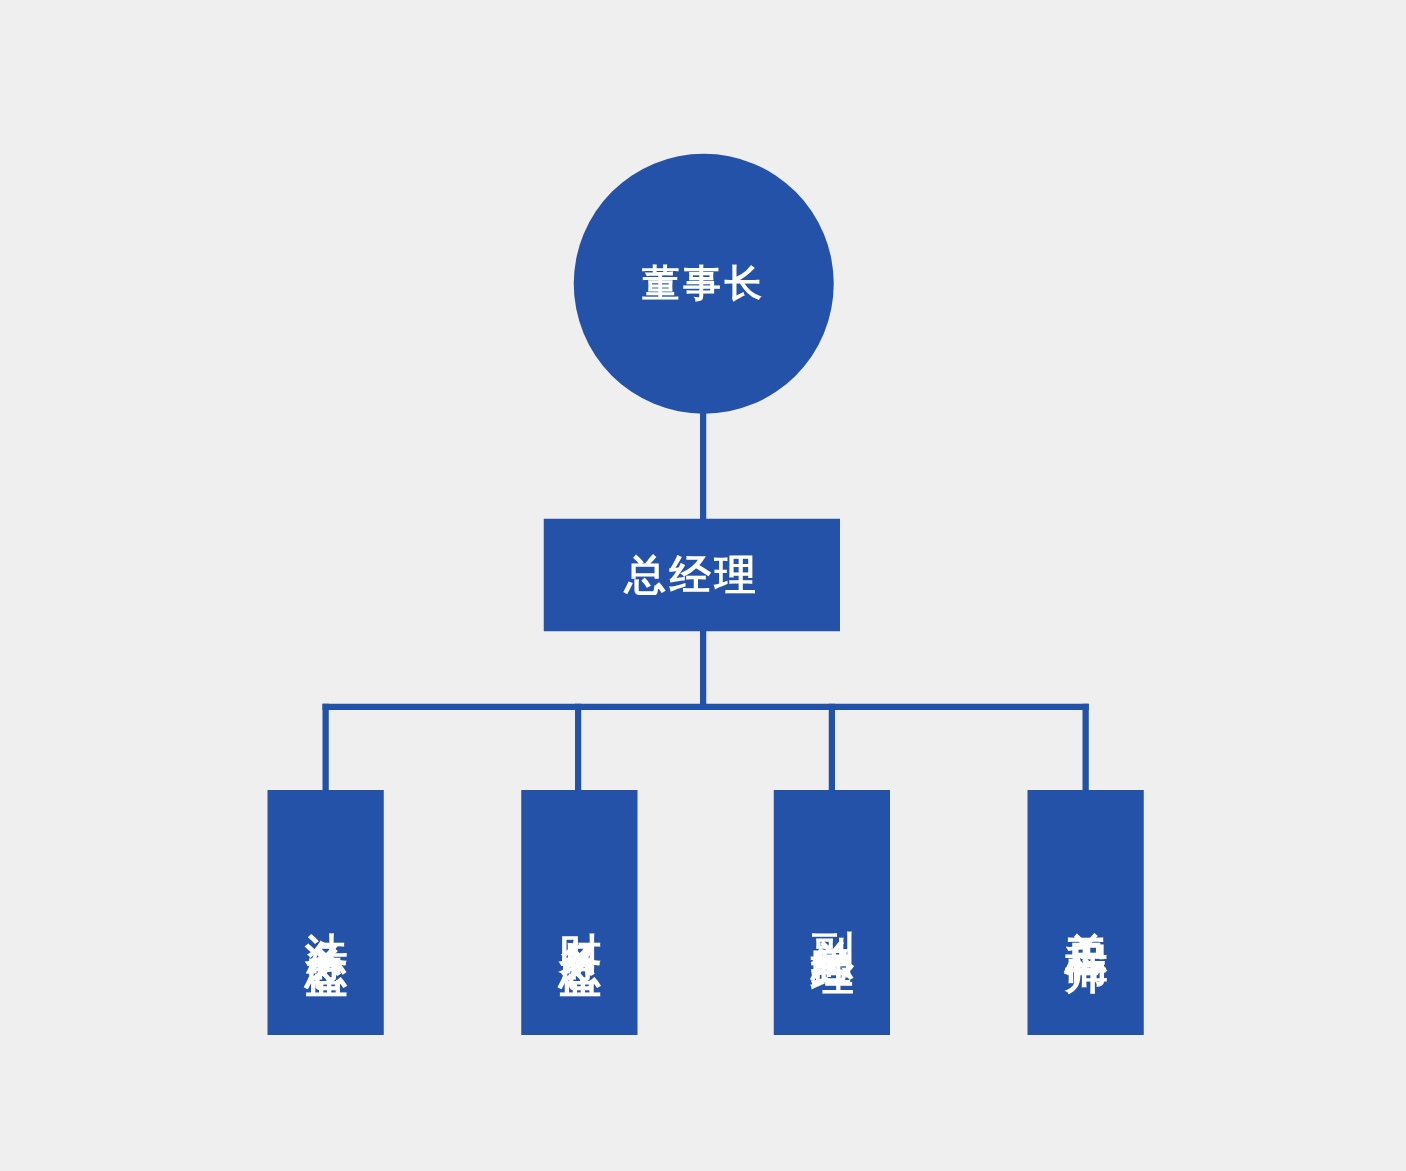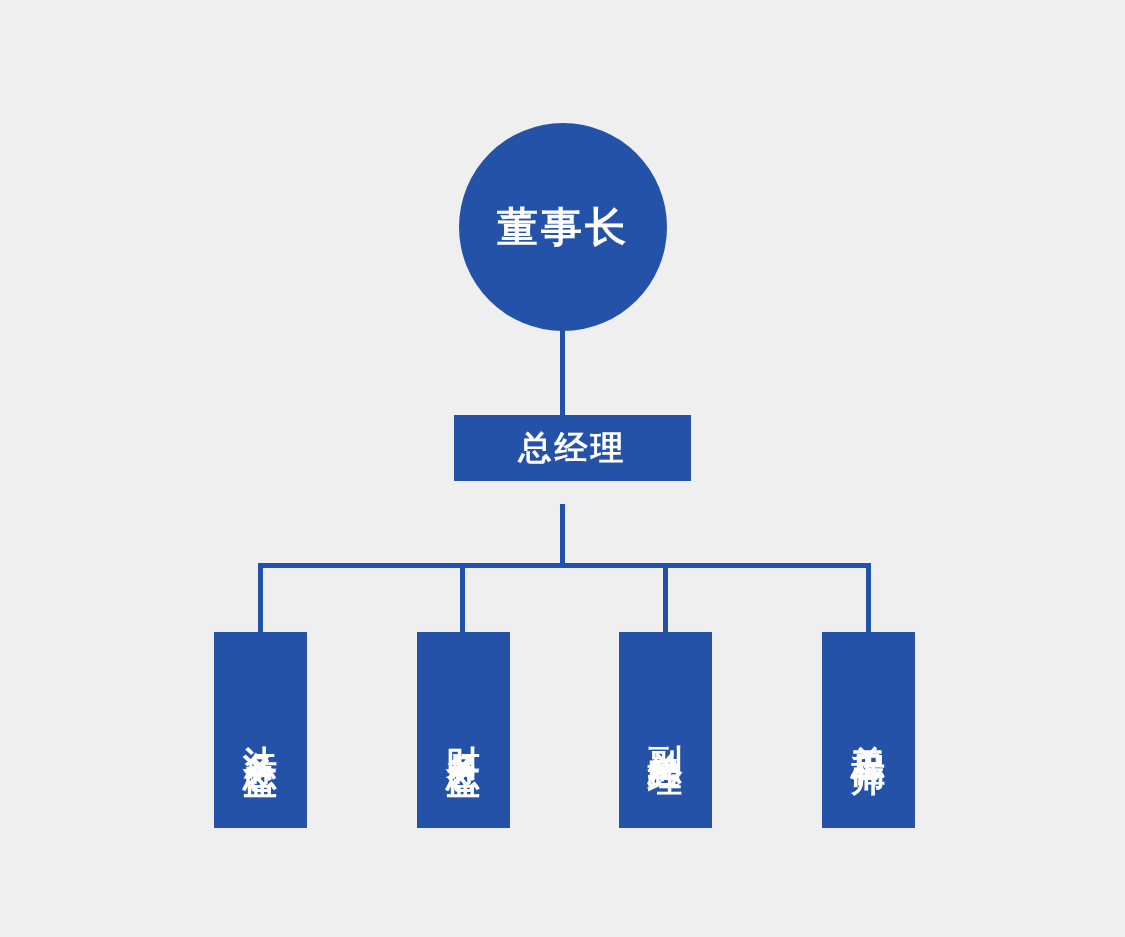--- a/index.html
+++ b/index.html
@@ -28,27 +28,27 @@
     display: flex;
     align-items: center;
     justify-content: center;
     font-weight: bold;
   }
 
   .node.circle {
     left: 459px; top: 123px;
     width: 208px; height: 208px;
     border-radius: 50%;
-    font-size: 41px;
+    font-size: 30px;
     letter-spacing: 3px;
   }
 
   .node.hrect {
-    left: 454px; top: 415px;
-    width: 237px; height: 66px;
+    left: 435px; top: 415px;
+    width: 237px; height: 90px;
     font-size: 33px;
     letter-spacing: 3px;
   }
 
   .node.vbox {
     top: 632px;
     width: 93px; height: 196px;
     font-size: 34px;
   }
   .vbox .vlabel {

